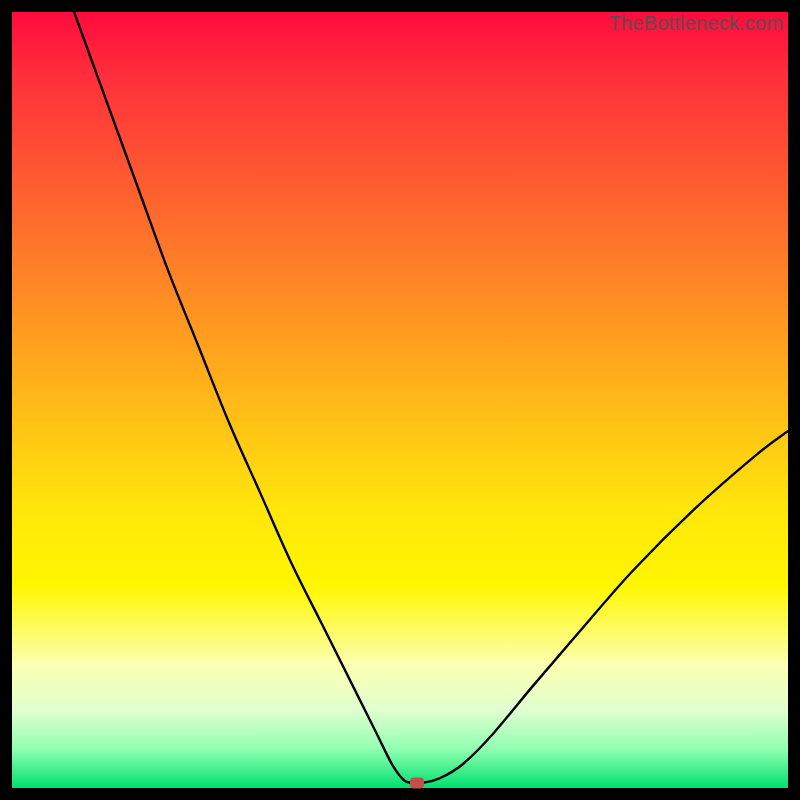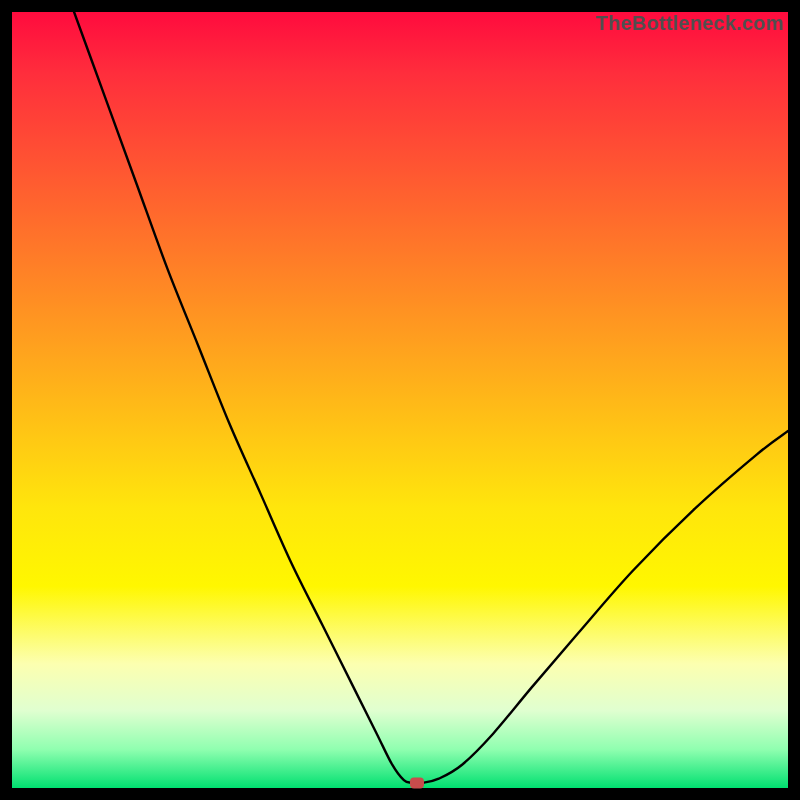--- a/index.html
+++ b/index.html
@@ -36,21 +36,21 @@
       #e0ffd0 90%,
       #90ffb0 95%,
       #00e070 100%
     );
   }
   .watermark {
     position: absolute;
     top: 0px;
     right: 4px;
     font-size: 20px;
-    font-weight: 700;
+    font-weight: 400;
     color: #4f4f4f;
     letter-spacing: 0.2px;
     user-select: none;
   }
   svg.curve {
     position: absolute;
     inset: 0;
     width: 100%;
     height: 100%;
     pointer-events: none;

